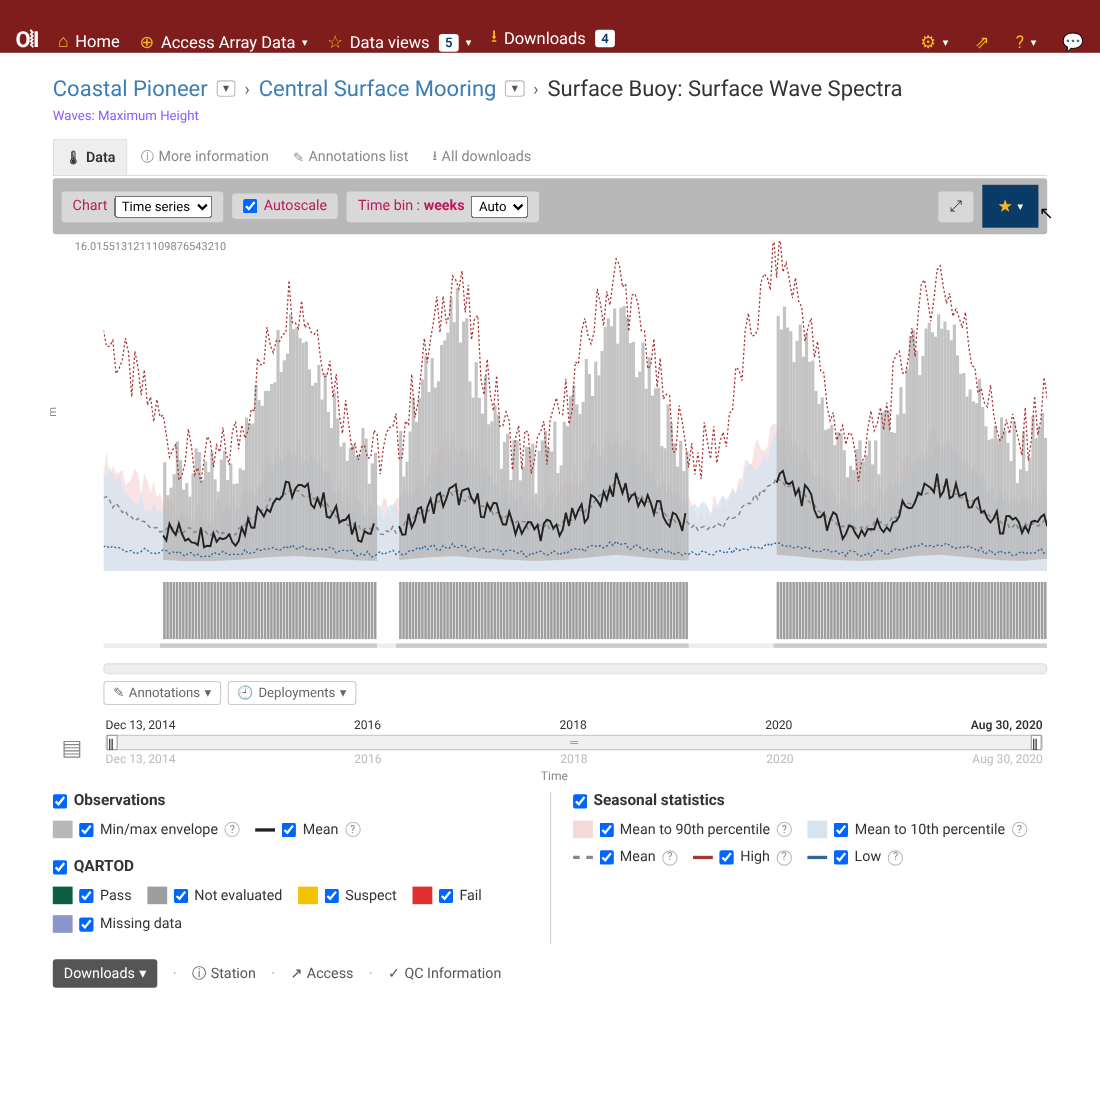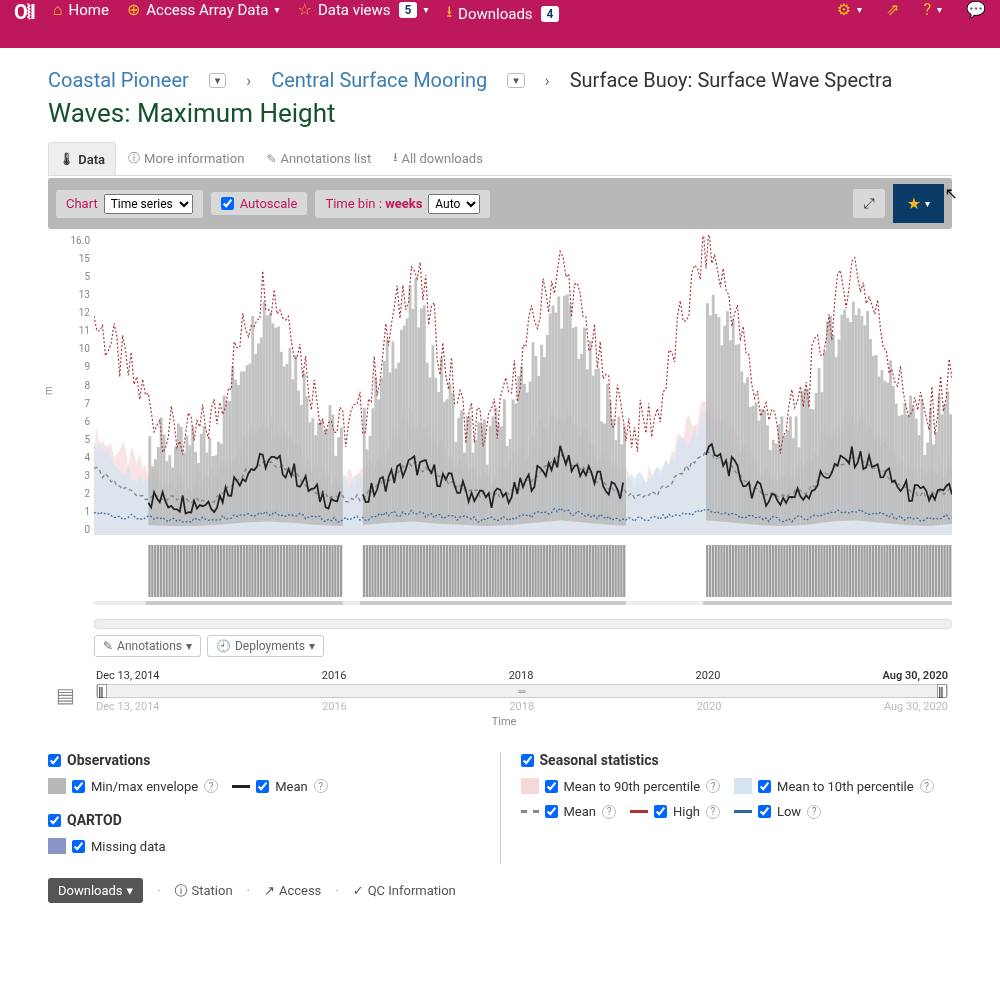--- a/index.html
+++ b/index.html
@@ -1,56 +1,56 @@
 <!DOCTYPE html>
 <html><head>
 <meta charset="utf-8">
 <style>
 * { box-sizing: border-box; margin: 0; padding: 0; font-family: -apple-system, BlinkMacSystemFont, "Segoe UI", Roboto, sans-serif; }
 body { background: #fff; width: 1000px; height: 1000px; overflow: hidden; font-size: 14px; color: #333; }
 
 
-.navbar { background: #be185d; height: 48px; display: flex; align-items: flex-start; padding: 0 14px; gap: 18px; }
+.navbar { background: #7f1d1d; height: 48px; display: flex; align-items: flex-end; padding: 0 14px; gap: 18px; }
 .logo { color: #fff; font-size: 20px; font-weight: bold; letter-spacing: -1px; }
 .nav-item { color: #fff; display: flex; align-items: center; gap: 6px; cursor: pointer; font-size: 15px; }
 .nav-icon { color: #f5b821; font-size: 16px; }
 .badge { background: #fff; color: #0a3a66; border-radius: 3px; padding: 1px 6px; font-size: 12px; font-weight: 600; margin-left: 2px; }
 .caret { font-size: 10px; color: #fff; }
 .nav-spacer { flex: 1; }
 .nav-right { display: flex; gap: 24px; align-items: center; }
 
 
 .content { padding: 20px 48px 10px 48px; }
-.breadcrumb { display: flex; align-items: center; gap: 20px; font-size: 20px; margin-bottom: 6px; flex-wrap: wrap; }
+.breadcrumb { display: flex; align-items: center; gap: 8px; font-size: 20px; margin-bottom: 6px; flex-wrap: wrap; }
 .bc-link { color: #3b7db5; }
 .bc-drop { border: 1px solid #bbb; border-radius: 3px; padding: 0 5px; font-size: 11px; color: #555; cursor: pointer; }
 .bc-chev { color: #666; font-size: 16px; }
 .bc-current { color: #333; }
-.subtitle { font-size: 26px; color: #14532d; margin-bottom: 14px; }
+.subtitle { font-size: 12px; color: #8b5cf6; margin-bottom: 14px; }
 
 
 .tabs { display: flex; gap: 2px; border-bottom: 1px solid #ddd; margin-bottom: 2px; }
 .tab { padding: 6px 10px; font-size: 13px; color: #888; cursor: pointer; display: flex; align-items: center; gap: 4px; }
 .tab.active { background: #eee; color: #333; border: 1px solid #ddd; border-bottom: none; border-radius: 3px 3px 0 0; font-weight: 600; }
 .tab-ico { font-size: 12px; }
 
 
 .toolbar { background: #b8b8b8; display: flex; align-items: center; padding: 6px 8px; gap: 0; border-radius: 3px; }
 .tb-group { background: #d8d8d8; padding: 4px 10px; border-radius: 3px; display: flex; align-items: center; gap: 6px; font-size: 13px; margin-right: 8px; }
 .tb-group select { font-size: 12px; padding: 1px 2px; }
 .tb-group input[type="checkbox"] { accent-color: #0066ff; }
 .tb-label { color: #be185d; }
 .tb-label b { font-weight: 700; }
 .tb-spacer { flex: 1; }
 .tb-expand { background: #d8d8d8; padding: 6px 10px; border-radius: 3px; margin-right: 0; cursor: pointer; }
 .tb-star { background: #0a3a66; color: #f5b821; padding: 10px 14px; cursor: pointer; margin-left: 8px; display: flex; align-items: center; gap: 4px; font-size: 16px; }
 
 
 .chart-wrap { position: relative; height: 380px; margin-top: 6px; padding-left: 46px; }
-.y-axis { position: absolute; left: 20px; top: 0; height: 300px; display: flex; flex-direction: column; justify-content: space-between; font-size: 10px; color: #888; text-align: right; width: 22px; }
+.y-axis { position: absolute; left: 20px; top: 0; height: 300px; display: flex; flex-direction: row; justify-content: space-between; font-size: 10px; color: #888; text-align: right; width: 22px; }
 .y-label { position: absolute; left: -4px; top: 150px; transform: rotate(-90deg); font-size: 10px; color: #888; }
 .plot { position: absolute; left: 46px; right: 0; top: 0; height: 300px; overflow: hidden; }
 .plot svg { width: 100%; height: 100%; }
 .qc-bars { position: absolute; left: 46px; right: 0; top: 310px; height: 60px; }
 .qc-bars svg { width: 100%; height: 100%; }
 
 
 .scroll-region { margin-left: 46px; margin-top: 4px; }
 .scroll-thumb { height: 10px; background: #eee; border: 1px solid #ddd; border-radius: 4px; }
 
@@ -64,21 +64,21 @@
 .time-labels { display: flex; justify-content: space-between; font-size: 11px; color: #333; margin-left: 40px; margin-right: 4px; }
 .time-track { height: 14px; background: #f0f0f0; border: 1px solid #ccc; border-radius: 2px; margin: 2px 4px 2px 40px; position: relative; display: flex; align-items: center; justify-content: center; }
 .time-handle { width: 10px; height: 14px; background: #fff; border: 1px solid #999; position: absolute; top: -1px; }
 .time-handle.left { left: 0; }
 .time-handle.right { right: 0; }
 .time-grip { font-size: 10px; color: #888; }
 .time-labels2 { display: flex; justify-content: space-between; font-size: 11px; color: #bbb; margin-left: 40px; margin-right: 4px; }
 .time-caption { text-align: center; font-size: 11px; color: #888; margin-top: 2px; }
 
 
-.legend { display: flex; gap: 20px; margin-top: 24px; }
+.legend { display: flex; gap: 20px; margin-top: 8px; }
 .legend-col { flex: 1; }
 .legend-head { display: flex; align-items: center; gap: 6px; font-weight: 700; font-size: 14px; margin-bottom: 10px; }
 .legend-head input { accent-color: #0066ff; }
 .legend-row { display: flex; align-items: center; gap: 14px; flex-wrap: wrap; margin-bottom: 10px; font-size: 13px; }
 .legend-item { display: flex; align-items: center; gap: 6px; }
 .legend-item input { accent-color: #0066ff; }
 .swatch { width: 18px; height: 16px; display: inline-block; }
 .swatch.line { height: 3px; }
 .help { color: #888; border: 1px solid #bbb; border-radius: 50%; width: 14px; height: 14px; display: inline-flex; align-items: center; justify-content: center; font-size: 10px; cursor: pointer; }
 .divider { width: 1px; background: #ccc; align-self: stretch; }
@@ -780,20 +780,42 @@
             <span>Mean</span>
             <span class="help">?</span>
           </div>
       </div>
       <div class="legend-head" style="margin-top:18px">
           <input type="checkbox" checked="" style="">
           <span>QARTOD</span>
         </div>
       <div class="legend-row">
         <div class="legend-item">
+            <span class="swatch" style="background:#0b5d44"></span>
+            <input type="checkbox" checked="" style="">
+            <span>Pass</span>
+          </div>
+        <div class="legend-item">
+            <span class="swatch" style="background:#9e9e9e"></span>
+            <input type="checkbox" checked="" style="">
+            <span>Not evaluated</span>
+          </div>
+        <div class="legend-item">
+            <span class="swatch" style="background:#f2c200"></span>
+            <input type="checkbox" checked="" style="">
+            <span>Suspect</span>
+          </div>
+        <div class="legend-item">
+            <span class="swatch" style="background:#e03030"></span>
+            <input type="checkbox" checked="" style="">
+            <span>Fail</span>
+          </div>
+      </div>
+      <div class="legend-row">
+        <div class="legend-item">
             <span class="swatch" style="background:#8a95c8"></span>
             <input type="checkbox" checked="" style="">
             <span>Missing data</span>
           </div>
       </div>
     </div>
     <div class="divider"></div>
     <div class="legend-col">
       <div class="legend-head">
           <input type="checkbox" checked="" style="">

